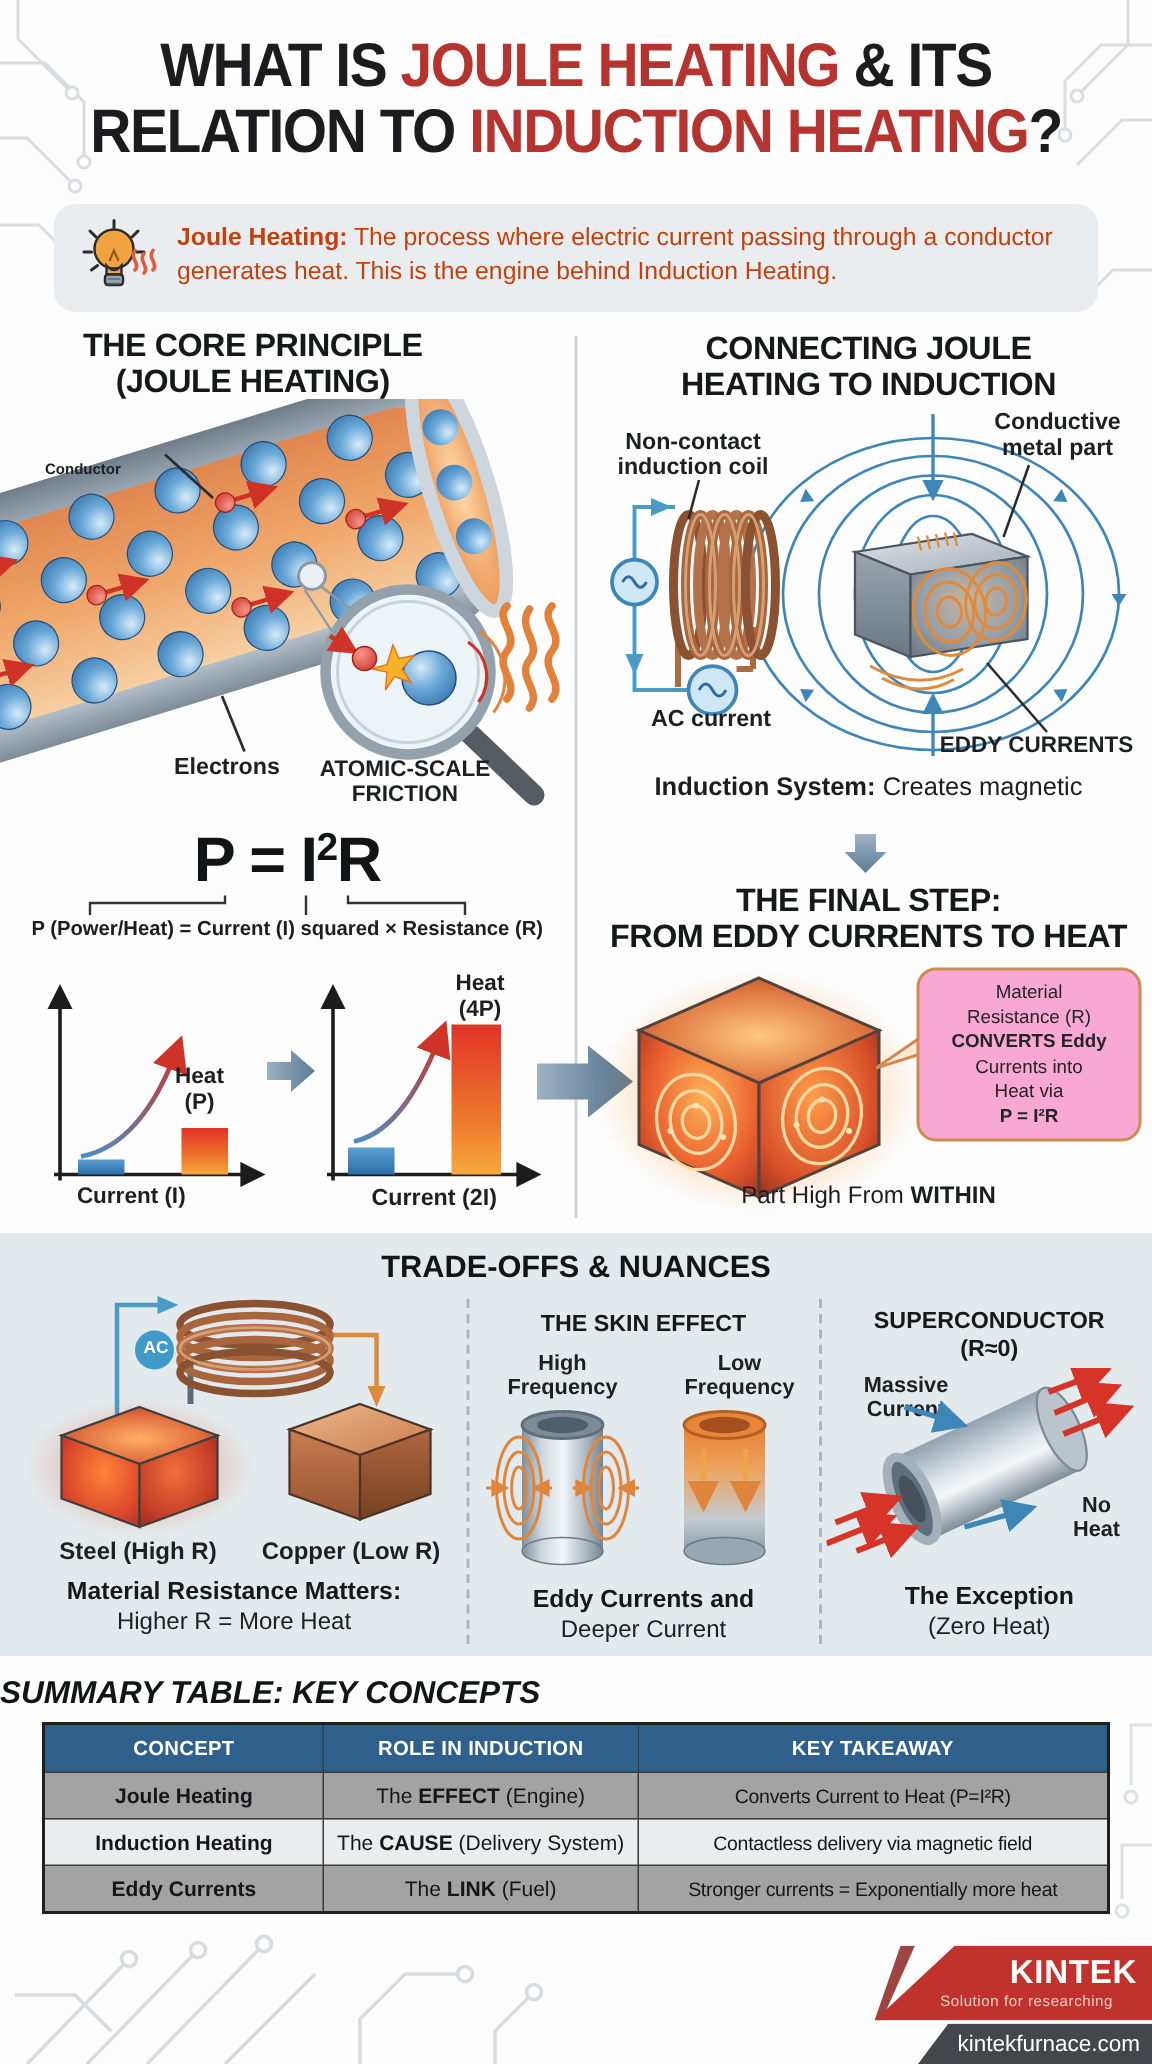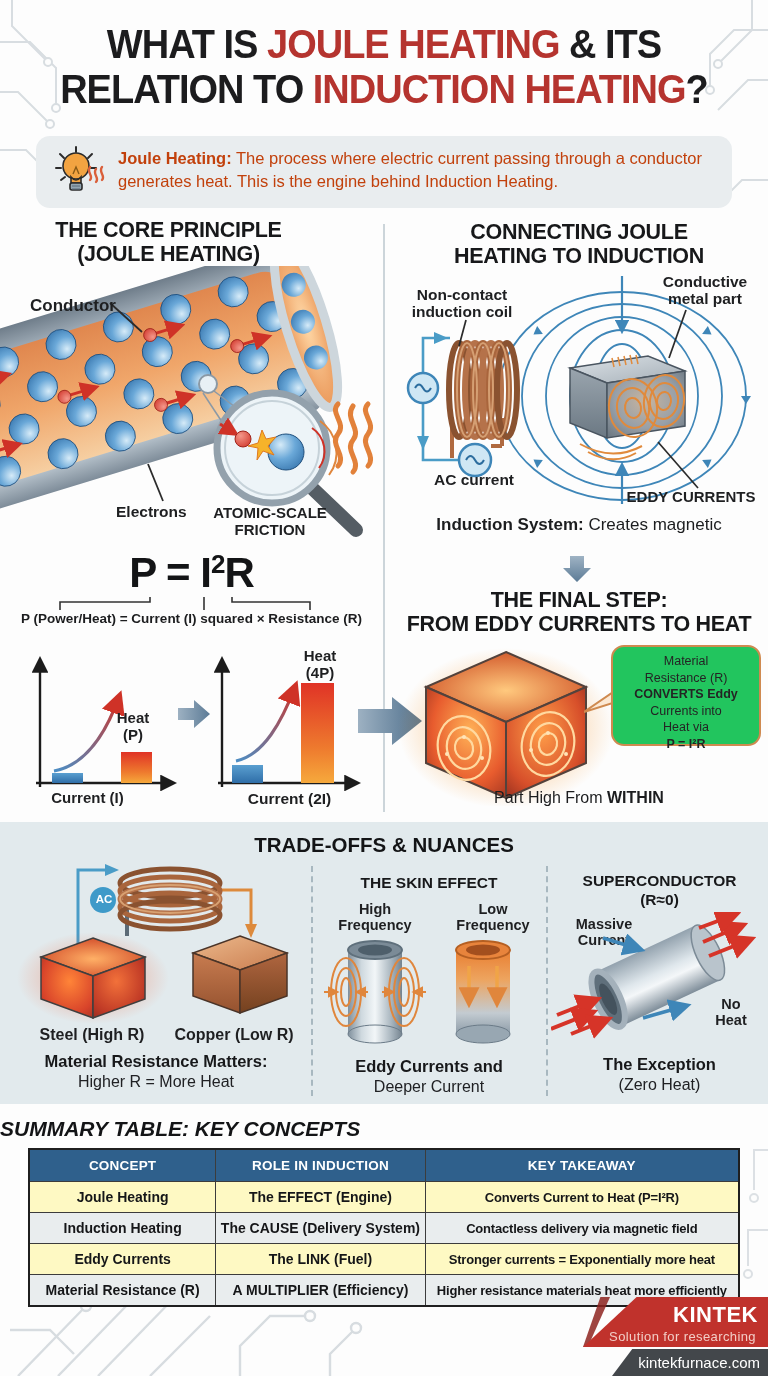--- a/index.html
+++ b/index.html
@@ -23,48 +23,48 @@
 
   .small-label { font-weight:bold; font-size:15px; color:#1e1f21; line-height:1.12; }
   .formula { left:0; top:549px; width:383px; text-align:center; font-weight:bold; color:#131416; font-size:42px; letter-spacing:-1px; }
   .formula sup { font-size:26px; vertical-align:14px; }
   .formula-cap { left:0; top:611px; width:383px; text-align:center; font-weight:bold; font-size:13.5px; color:#1c1d1f; }
 
   .ind-caption { left:390px; top:514px; width:378px; text-align:center; font-size:17px; line-height:1.25; color:#1c1d1f; }
   .final-heading { left:390px; top:588px; width:378px; text-align:center; }
   .final-cap { left:390px; top:789px; width:378px; text-align:center; font-size:16px; color:#1c1d1f; }
 
-  .callout { left:611px; top:645px; width:150px; height:101px; background:#22c55e; border:2.5px solid #cf8a50;
+  .callout { left:611px; top:645px; width:150px; height:116px; background:#f9a8d4; border:2.5px solid #cf8a50;
              border-radius:13px; text-align:center; font-size:12.5px; line-height:1.32; color:#242424; padding-top:6px; }
 
   
   .band { left:0; top:822px; width:768px; height:282px; background:#e2eaed; }
   .dash-div { top:866px; width:0; height:230px; border-left:2px dashed #a8b8c0; }
   .panel-h { font-weight:bold; font-size:15.5px; color:#17181a; line-height:1.2; }
   .cap-b { font-weight:bold; font-size:16.5px; color:#17181a; line-height:1.25; }
   .cap-r { font-size:16px; color:#202124; line-height:1.25; }
 
   
   .sum-title { left:0; top:1117px; width:672px; text-align:left; font-weight:bold; font-size:21px; color:#131416;font-style:italic; }
   .sumtbl { left:28px; top:1148px; width:712px; }
-  table { border-collapse:collapse; width:100%; background:#fef9c3; border:2px solid #1f1f1f; }
+  table { border-collapse:collapse; width:100%; background:#a3a3a3; border:2px solid #1f1f1f; }
   th, td { border:1px solid #3c3c3c; text-align:center; }
   th { background:#2f608c; color:#fff; font-size:13.5px; padding:8px 3px; letter-spacing:0.2px; }
-  td { font-size:14px; padding:7px 3px; color:#151618;font-weight:bold; }
+  td { font-size:14px; padding:7px 3px; color:#151618; }
   tr.alt td { background:#e9edee; }
   td.c { font-weight:bold; }
   td.t { font-size:13px; letter-spacing:-0.2px; }
 
   
   .red-band { left:583px; top:1297px; width:185px; height:50px; background:#c0322c;
               clip-path:polygon(29% 0, 100% 0, 100% 100%, 0 100%); }
   .red-edge { left:583px; top:1297px; width:60px; height:50px; background:#8e2420;
               clip-path:polygon(29% 0, 45% 0, 8% 100%, 0 100%); opacity:.85; }
   .brand { position:absolute; right:10px; top:5px; color:#fff; font-weight:bold; font-size:22px; letter-spacing:0.5px; }
-  .tagline { position:absolute; right:12px; top:32px; color:#f2cdc6; font-size:13px; letter-spacing:0.4px; }
+  .tagline { position:absolute; right:26px; top:32px; color:#f2cdc6; font-size:10px; letter-spacing:0.4px; }
   .dark-band { left:612px; top:1349px; width:156px; height:27px; background:#43474b;
                clip-path:polygon(13% 0, 100% 0, 100% 100%, 0 100%); color:#fff; font-size:15px;
                text-align:right; line-height:27px; padding-right:8px; }
 </style>
 </head>
 <body>
 
 <div class="canvas">
 
   <svg class="deco" style="left:0;top:0" width="150" height="240">
@@ -273,21 +273,21 @@
       <polygon points="262,164 266,173 276,171 268,180 274,189 263,185 257,194 258,182 248,180 258,177" fill="#f6b32a" stroke="#e07820" stroke-width="1"></polygon>
     </g>
 
     <g fill="none" stroke="#e2813a" stroke-width="5" stroke-linecap="round">
       <path d="M338,200 c9,-11 -9,-21 0,-32 c9,-11 -9,-21 0,-30"></path>
       <path d="M353,206 c9,-11 -9,-21 0,-32 c9,-11 -9,-21 0,-34"></path>
       <path d="M368,200 c9,-11 -9,-21 0,-32 c9,-11 -9,-21 0,-30"></path>
     </g>
   </svg>
 
-  <div class="abs small-label" style="left:30px;top:296px;font-size:17px">Conductor</div>
+  <div class="abs small-label" style="left:30px;top:308px;font-size:10px">Conductor</div>
   <div class="abs small-label" style="left:116px;top:503px;font-size:15.5px">Electrons</div>
   <div class="abs small-label ctr" style="left:200px;top:505px;width:140px">
     <div>ATOMIC-SCALE</div>
       <div>FRICTION</div>
   </div>
 
   <div class="abs formula">
     <span>P = I</span><sup>2</sup><span>R</span>
   </div>
   <svg class="abs" style="left:0;top:596px" width="383" height="18">
@@ -776,25 +776,20 @@
         <tr class="alt">
           <td class="c">Induction Heating</td>
           <td><span>The </span><b>CAUSE</b><span> (Delivery System)</span></td>
           <td class="t">Contactless delivery via magnetic field</td>
         </tr>
         <tr>
           <td class="c">Eddy Currents</td>
           <td><span>The </span><b>LINK</b><span> (Fuel)</span></td>
           <td class="t">Stronger currents = Exponentially more heat</td>
         </tr>
-        <tr class="alt">
-          <td class="c">Material Resistance (R)</td>
-          <td><span>A </span><b>MULTIPLIER</b><span> (Efficiency)</span></td>
-          <td class="t">Higher resistance materials heat more efficiently</td>
-        </tr>
       </tbody>
     </table>
   </div>
 
   <div class="abs red-edge"></div>
   <div class="abs red-band">
     <div class="brand">KINTEK</div>
     <div class="tagline">Solution for researching</div>
   </div>
   <div class="abs dark-band">kintekfurnace.com</div>

